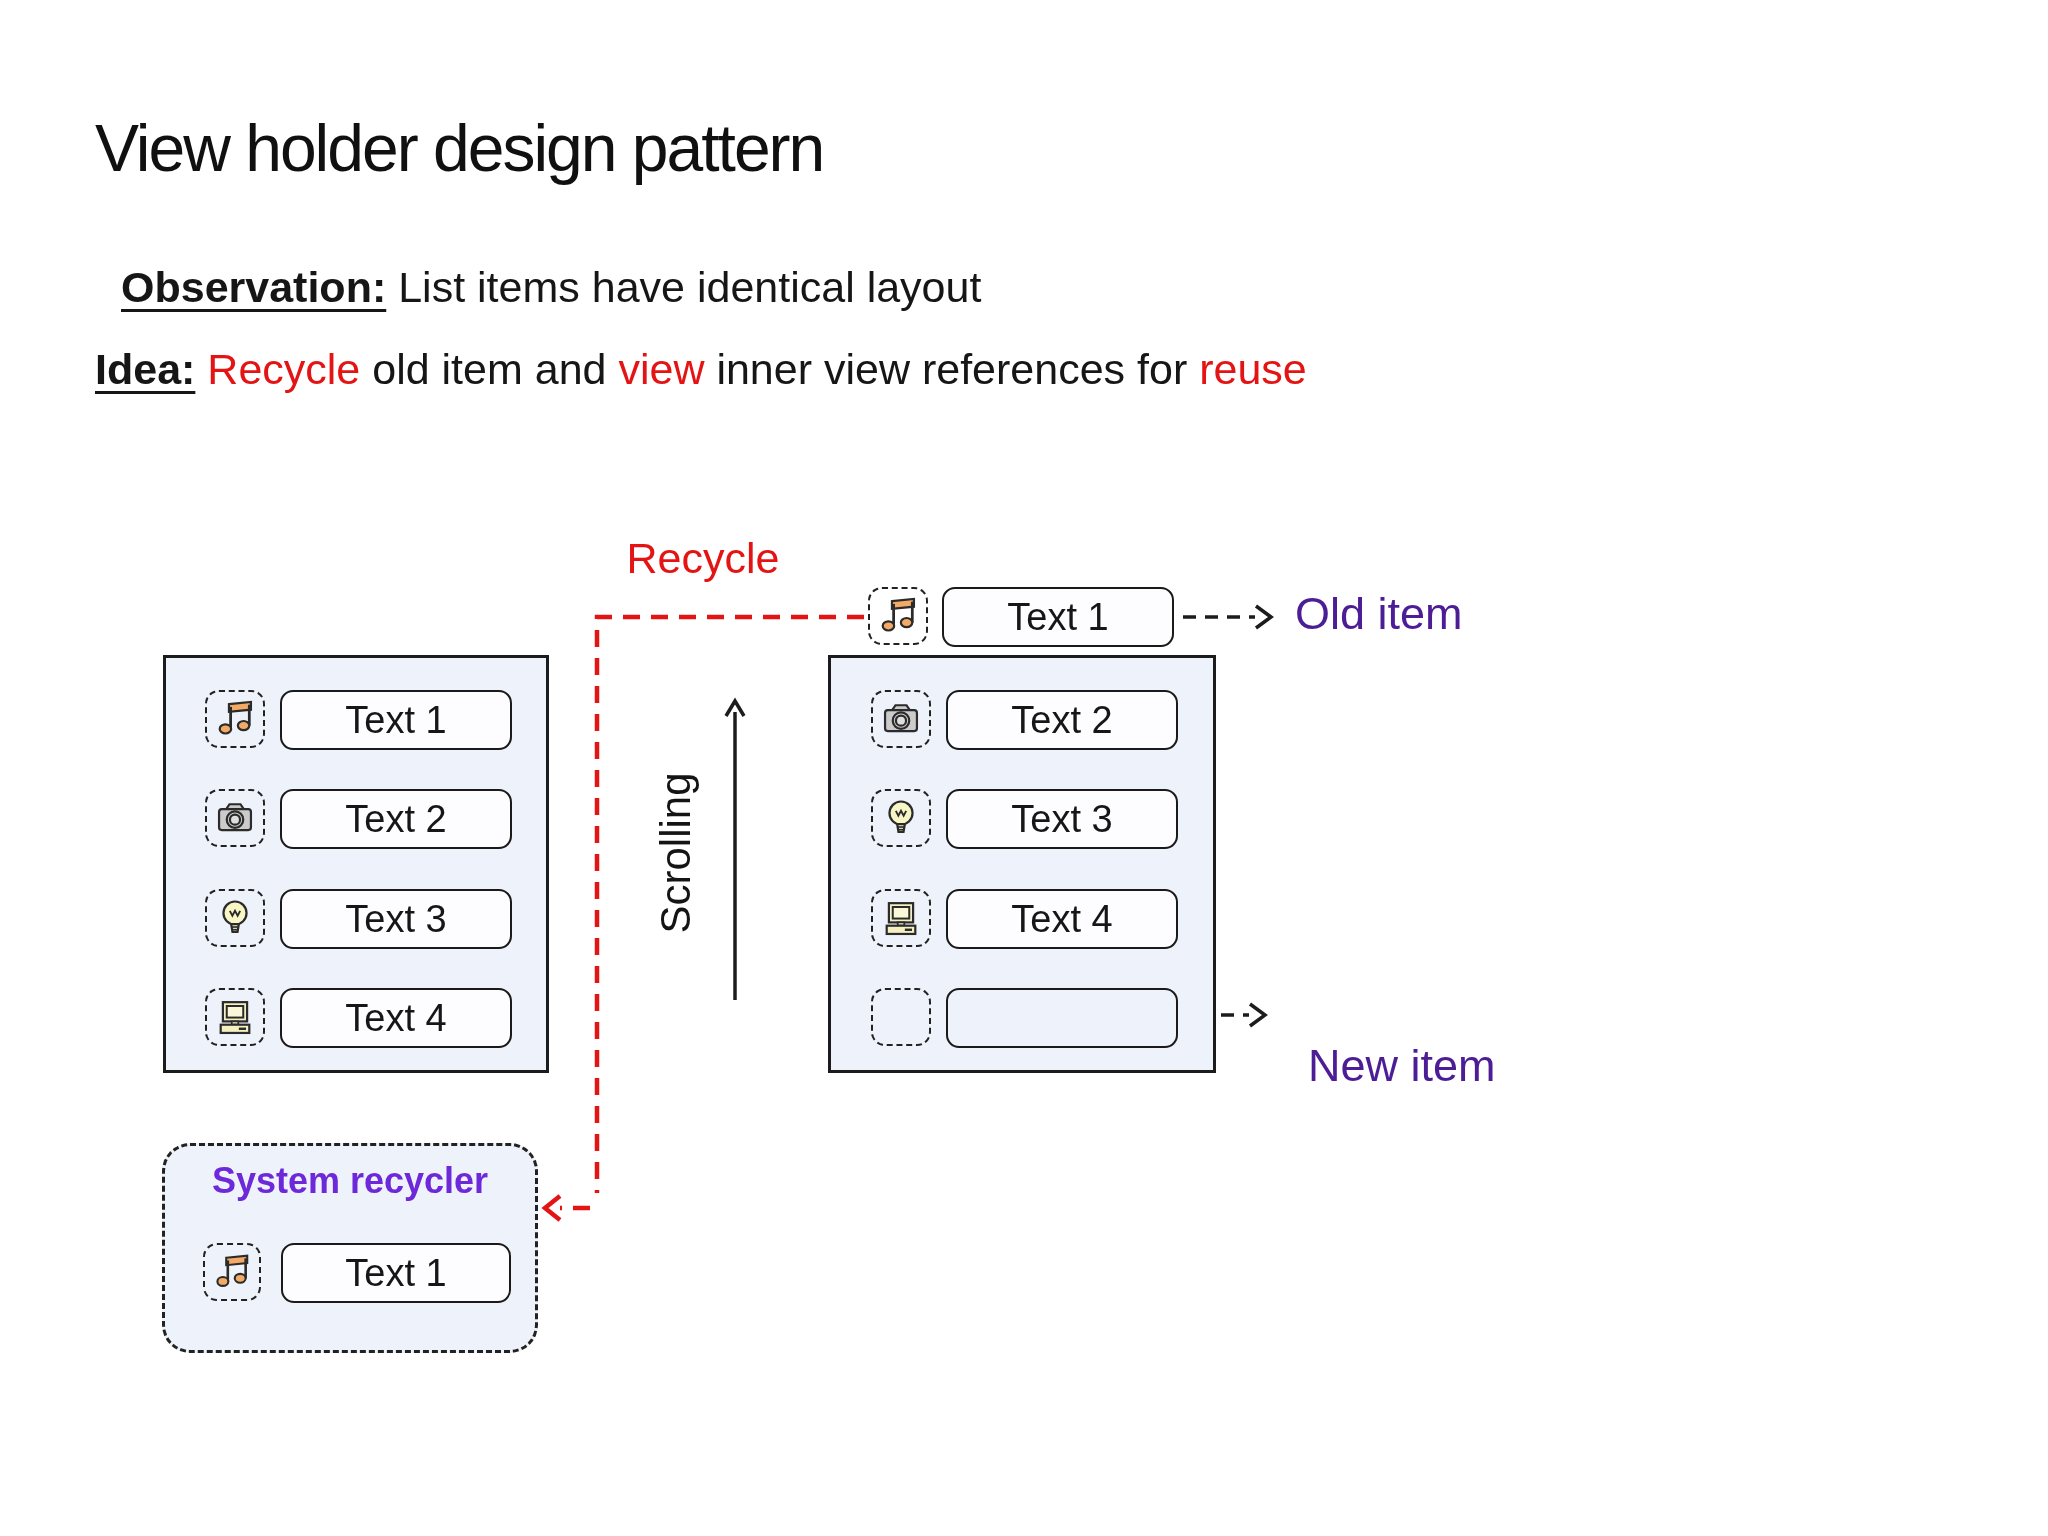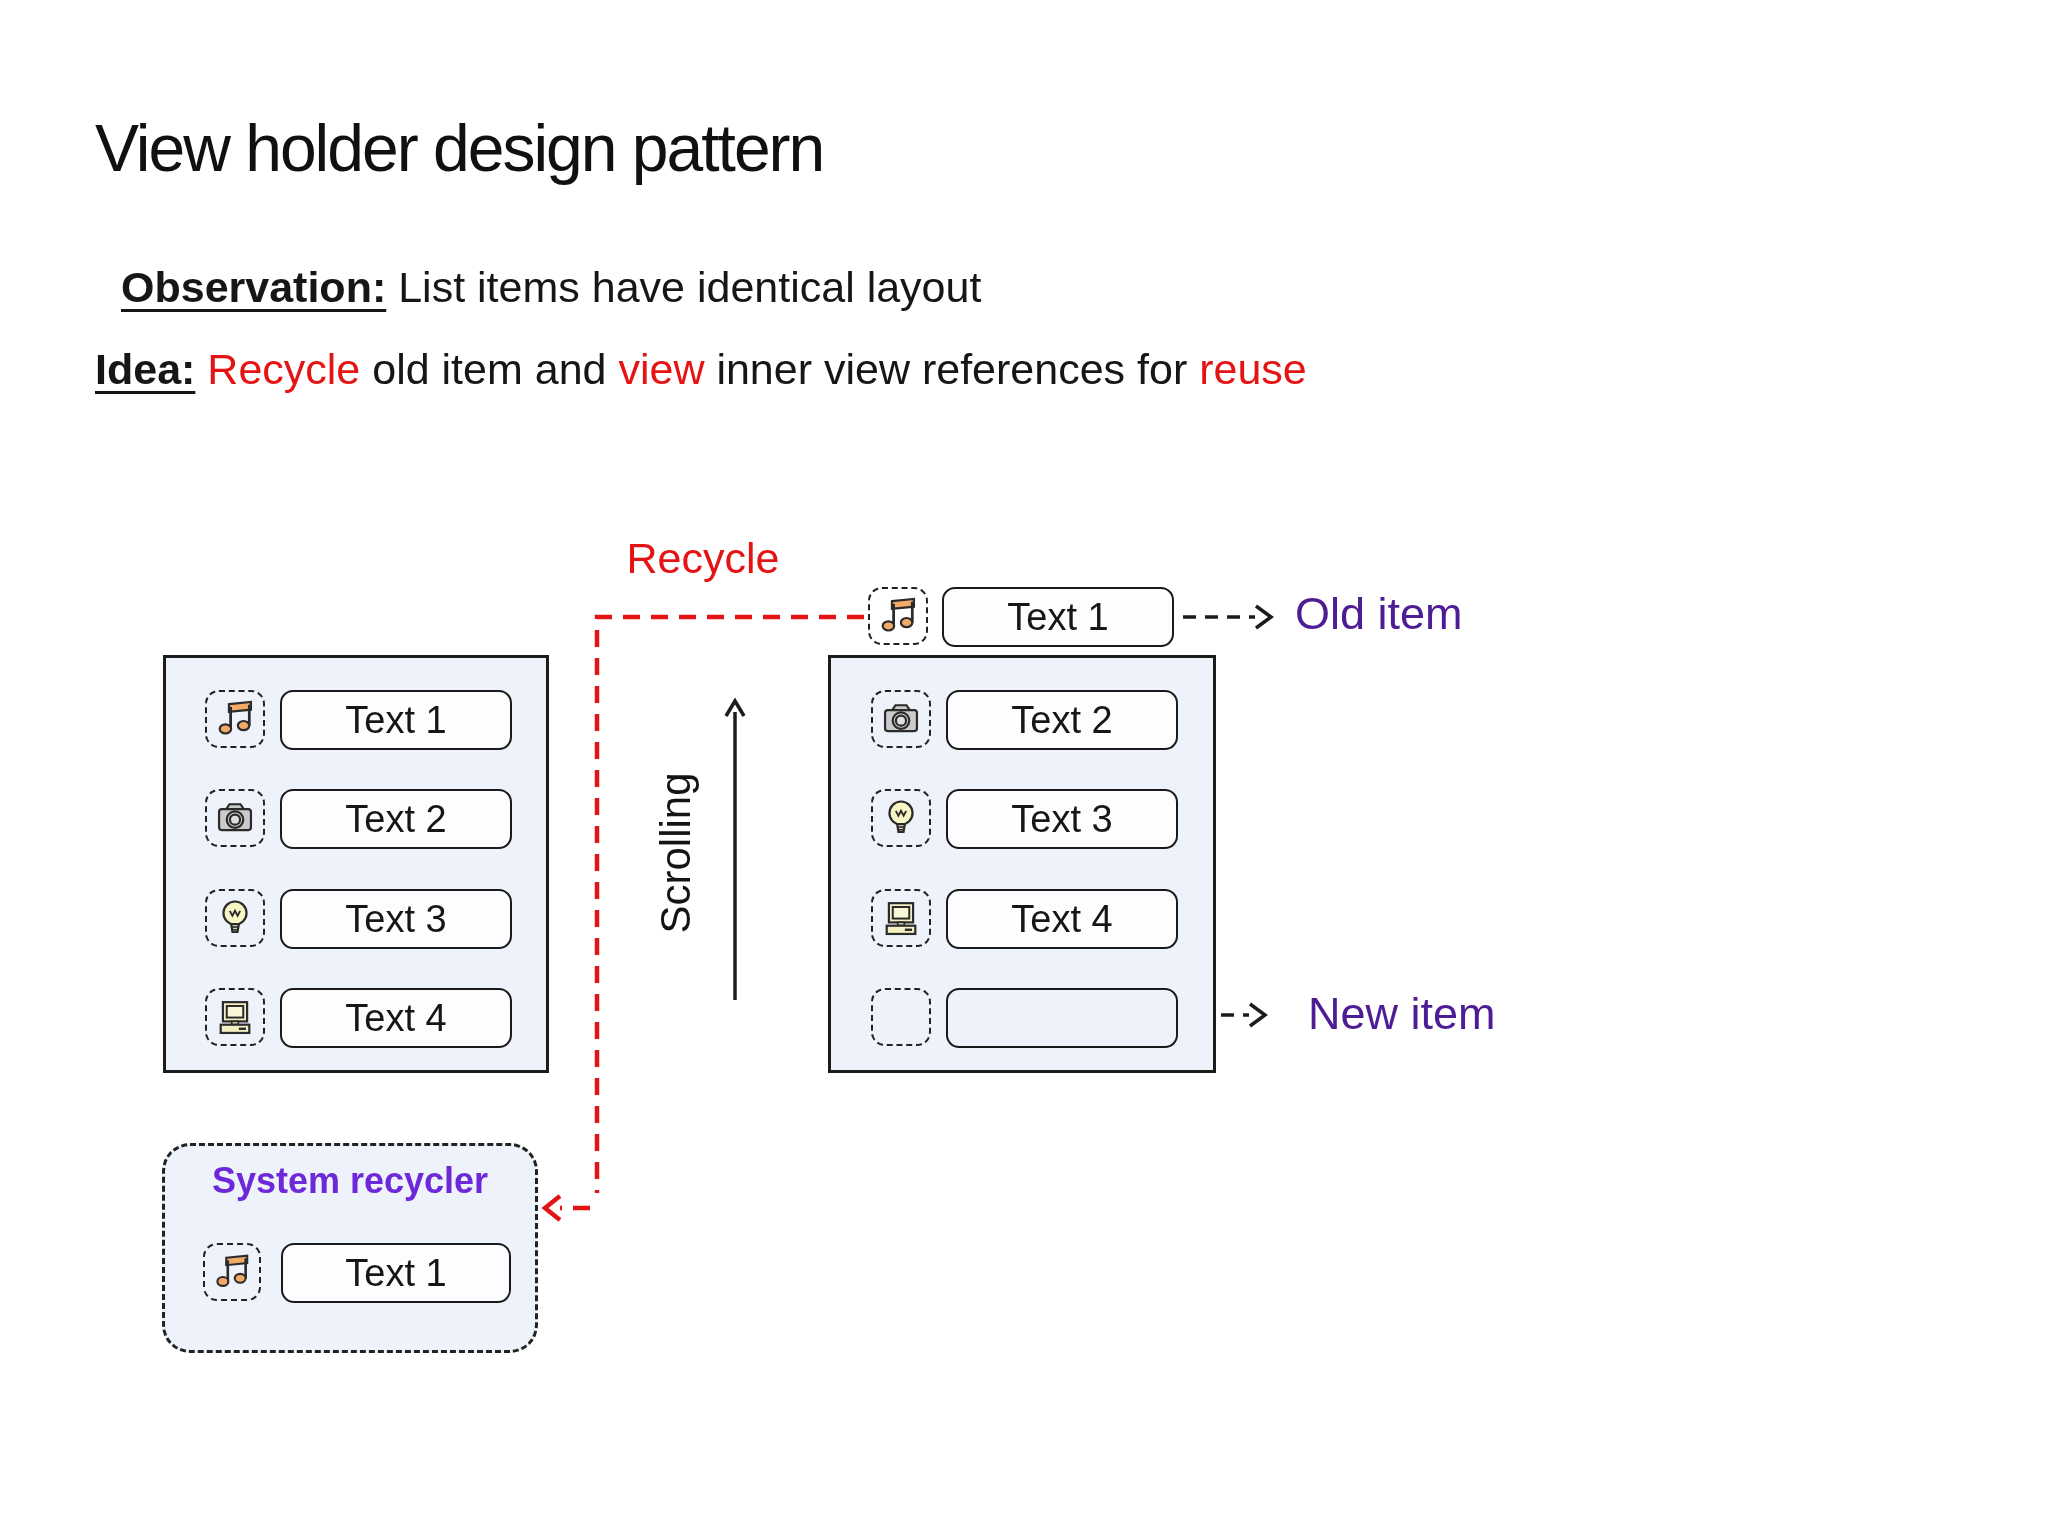--- a/index.html
+++ b/index.html
@@ -179,21 +179,21 @@
       </div>
     </div>
     <div class="row" style="top:330px;">
       <span class="iconbox" style="left:40px;"></span>
       <div class="textbox empty" style="left:115px;">
         <span></span>
       </div>
     </div>
   </div>
 
-  <div class="abs side-lbl" style="left:1308px;top:988px;text-align:center;">New item</div>
+  <div class="abs side-lbl" style="left:1308px;top:1040px;text-align:center;">New item</div>
 
   <div class="recycler">
     <div class="recycler-title">System recycler</div>
     <span class="iconbox" style="left:38px;top:97px;width:58px;">
       <svg width="42" height="42" viewBox="0 0 40 40">
         <path d="M14.5 6.5 L34.5 4.5 L34.5 11.5 L14.5 13.5 Z" fill="#f2aa66" stroke="#2b2b2b" stroke-width="2"></path>
         <line x1="16" y1="9" x2="16" y2="29" stroke="#2b2b2b" stroke-width="2.5"></line>
         <line x1="33" y1="7" x2="33" y2="26" stroke="#2b2b2b" stroke-width="2.5"></line>
         <ellipse cx="11.3" cy="29" rx="5.2" ry="4.2" fill="#f2aa66" stroke="#2b2b2b" stroke-width="2"></ellipse>
         <ellipse cx="27.8" cy="26" rx="5.2" ry="4.2" fill="#f2aa66" stroke="#2b2b2b" stroke-width="2"></ellipse>

